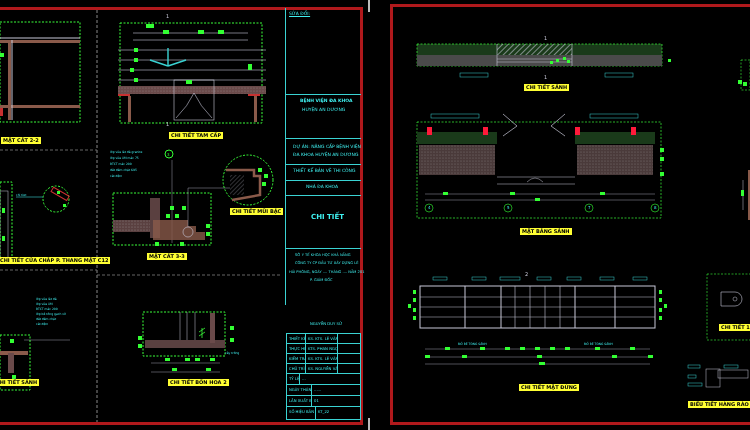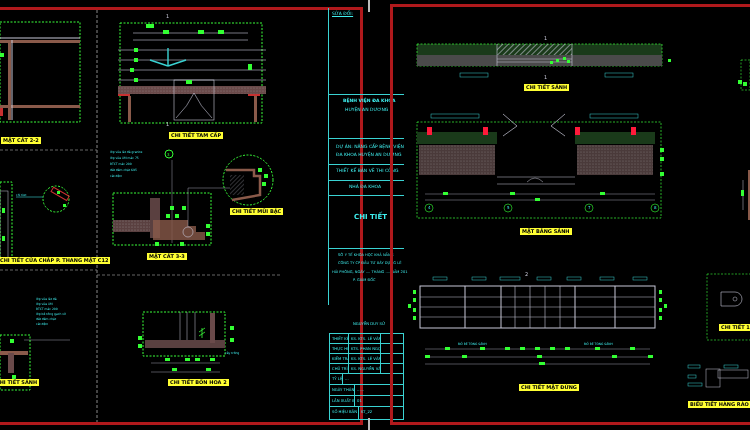--- a/index.html
+++ b/index.html
@@ -168,21 +168,21 @@
   <rect x="60" y="50" width="5" height="3" fill="#33ff33"></rect>
   <rect x="75" y="50" width="5" height="3" fill="#33ff33"></rect>
   <rect x="37" y="60" width="5" height="3" fill="#33ff33"></rect>
   <rect x="71" y="60" width="5" height="3" fill="#33ff33"></rect>
   <line x1="16" y1="55" x2="85" y2="55" stroke="#c8c8d8" stroke-width="0.4"></line>
   <line x1="16" y1="64" x2="85" y2="64" stroke="#c8c8d8" stroke-width="0.4"></line>
   <text x="90" y="46" fill="#3ff0f0" font-size="3">cây trồng</text>
 </svg>
 <div class="abs yel-tag" style="left:168px; top:379px;">CHI TIẾT BỒN HOA 2</div>
 
-<div class="tb" style="left:285px; top:8px; width:75px; height:297px;margin-left:43px;">
+<div class="tb" style="left:285px; top:8px; width:75px; height:297px;">
   <div class="tb-text" style="left:3px; top:3px; text-decoration:underline;">SỬA ĐỔI:</div>
   <div class="tb-row" style="top:86px;"></div>
   <div class="tb-text" style="left:14px; top:90px; font-weight:bold;">BỆNH VIỆN ĐA KHOA</div>
   <div class="tb-text" style="left:16px; top:99px;">HUYỆN AN DƯƠNG</div>
   <div class="tb-row" style="top:130px;"></div>
   <div class="tb-text" style="left:7px; top:136px;">DỰ ÁN: NÂNG CẤP BỆNH VIỆN</div>
   <div class="tb-text" style="left:7px; top:144px;">ĐA KHOA HUYỆN AN DƯƠNG</div>
   <div class="tb-row" style="top:156px;"></div>
   <div class="tb-text" style="left:7px; top:160px;">THIẾT KẾ BẢN VẼ THI CÔNG</div>
   <div class="tb-row" style="top:172px;"></div>

